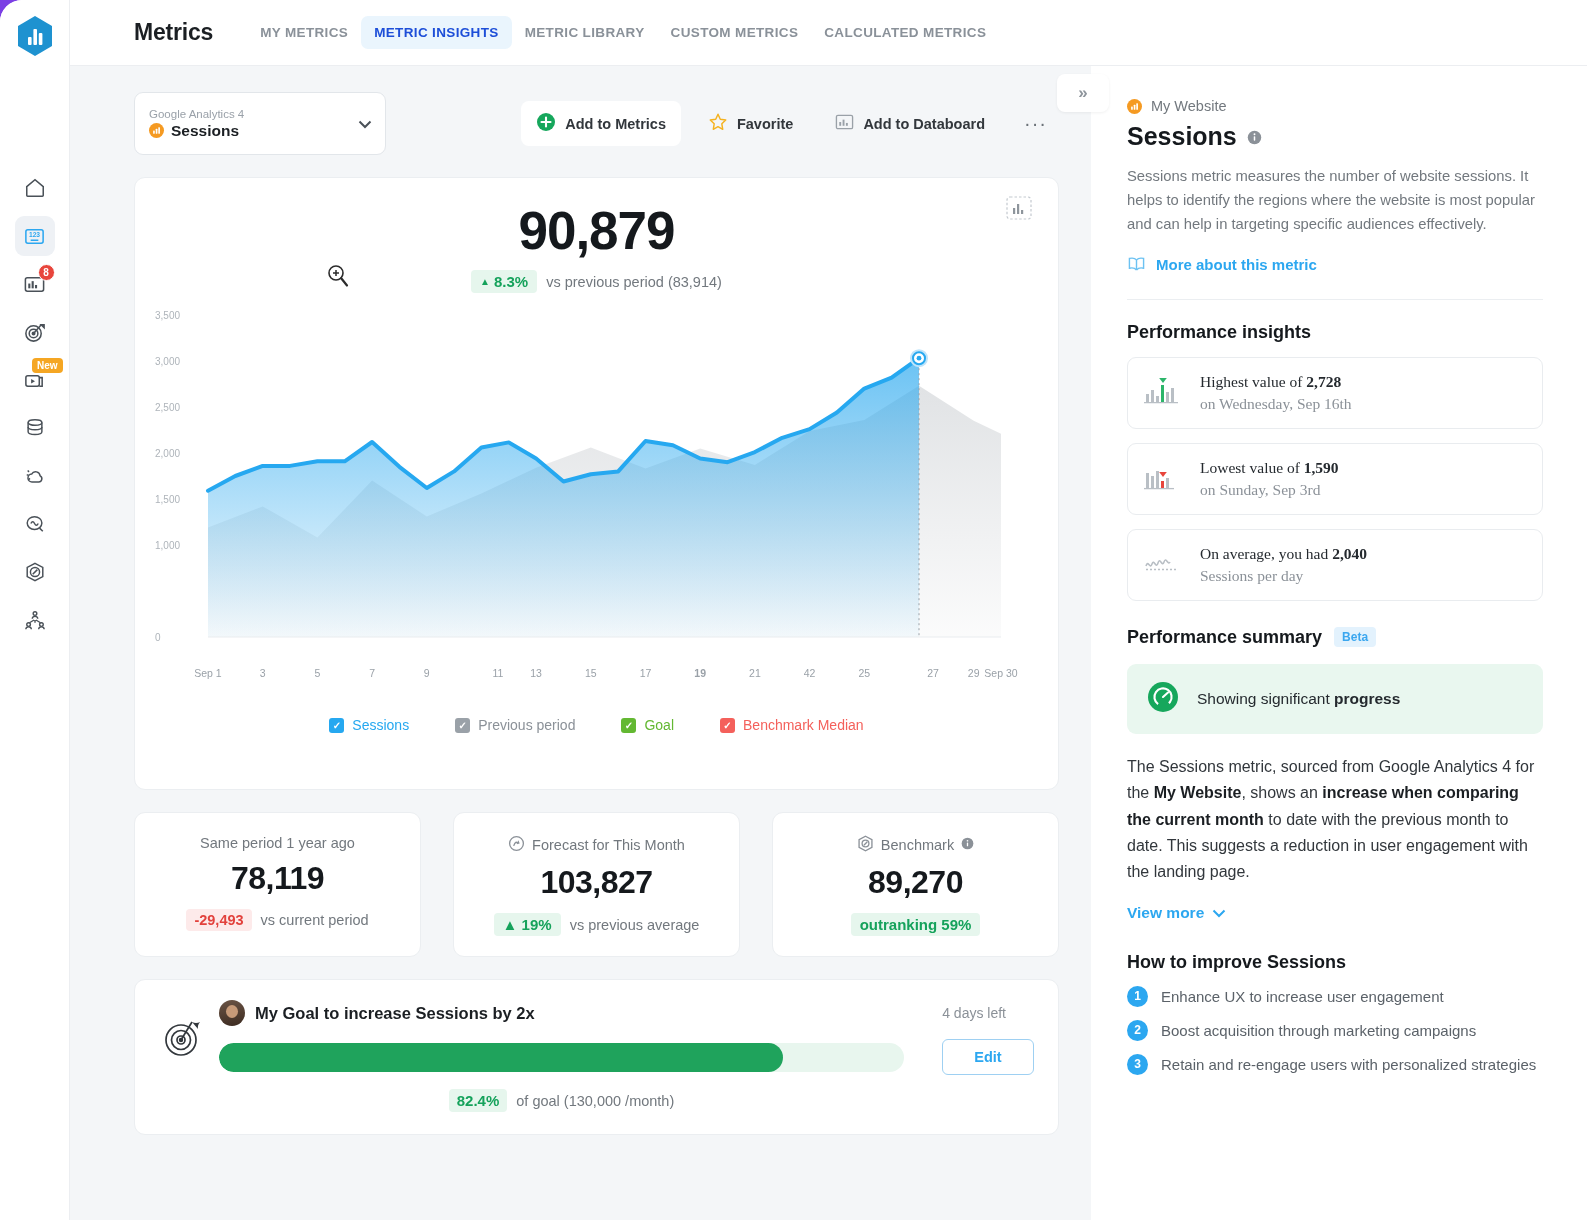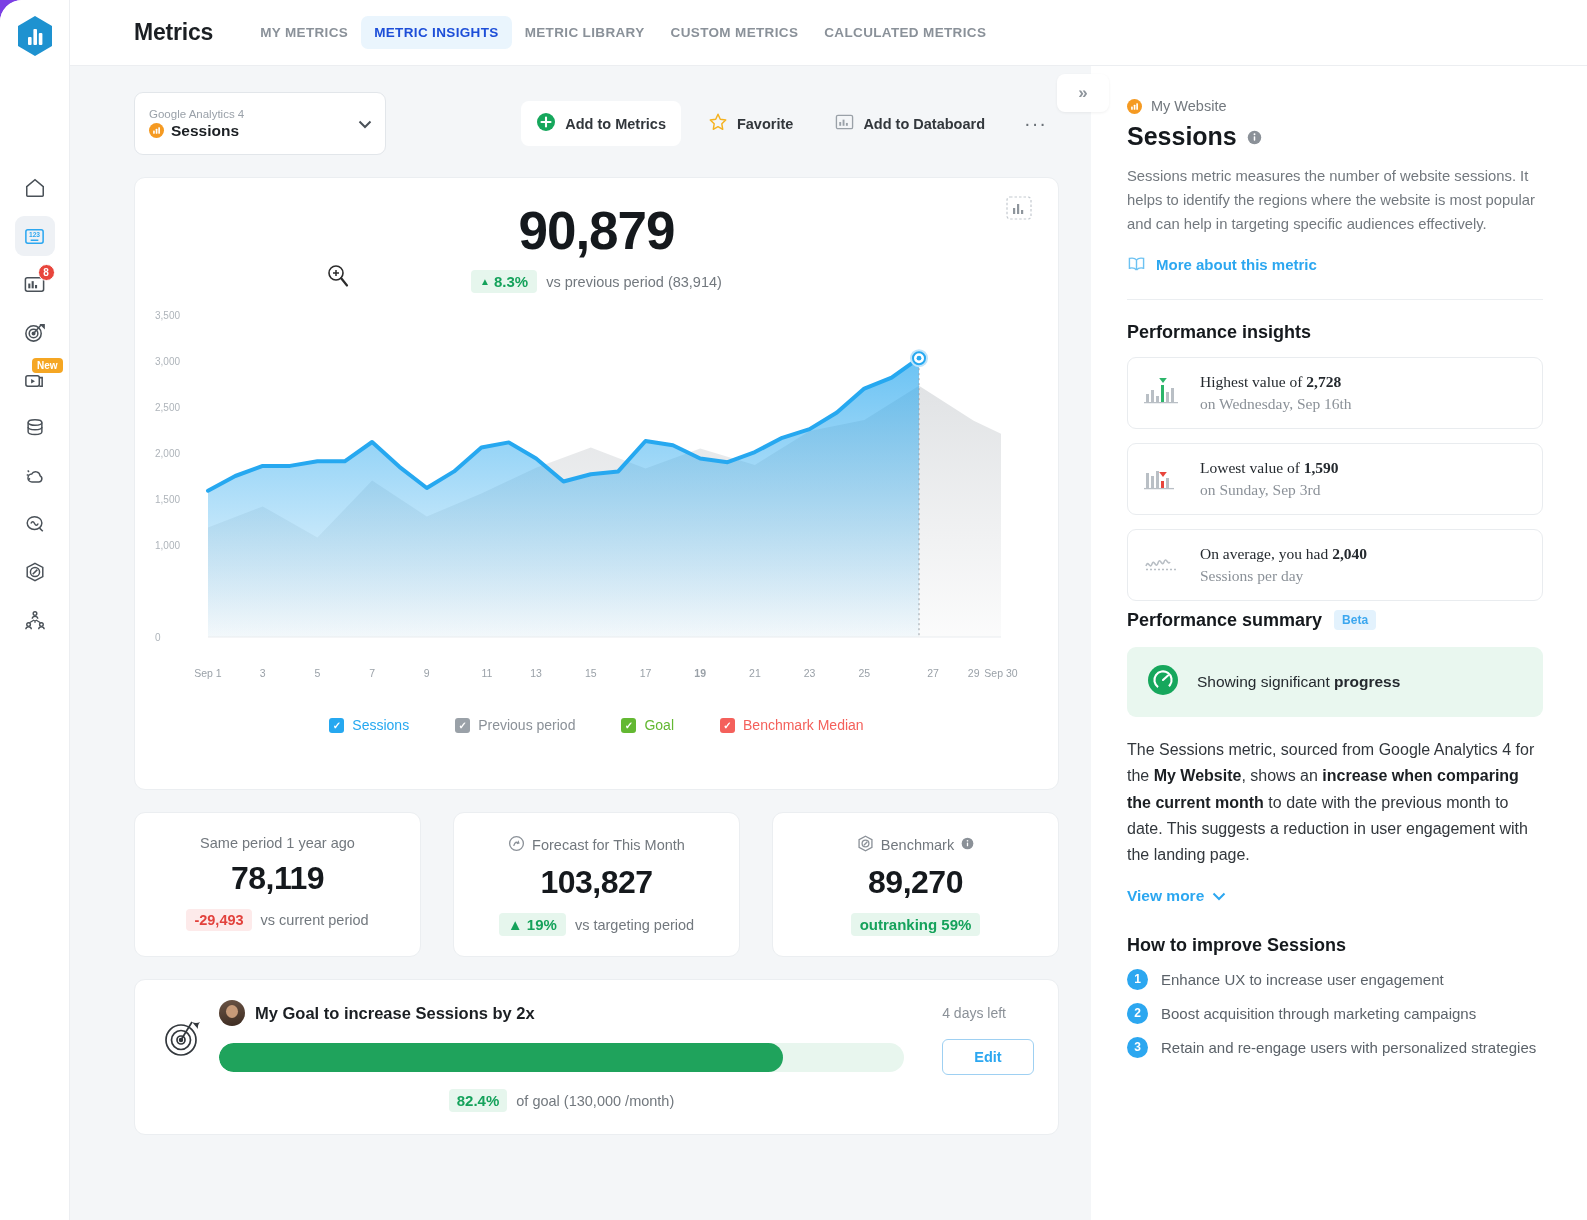--- a/index.html
+++ b/index.html
@@ -498,27 +498,27 @@
                 <div class="ylab" style="top: 100px;">2,500</div>
                 <div class="ylab" style="top: 54px;">3,000</div>
                 <div class="ylab" style="top: 8px;">3,500</div>
               </div>
             <div id="xlabels">
                 <div class="xlab" style="left: 55px;">Sep 1</div>
                 <div class="xlab" style="left: 109.69px;">3</div>
                 <div class="xlab" style="left: 164.379px;">5</div>
                 <div class="xlab" style="left: 219.069px;">7</div>
                 <div class="xlab" style="left: 273.759px;">9</div>
-                <div class="xlab" style="left: 334px;">11</div>
+                <div class="xlab" style="left: 345px;">11</div>
                 <div class="xlab" style="left: 383.138px;">13</div>
                 <div class="xlab" style="left: 437.828px;">15</div>
                 <div class="xlab" style="left: 492.517px;">17</div>
                 <div class="xlab" style="left: 547.207px; font-weight: bold;">19</div>
                 <div class="xlab" style="left: 601.897px;">21</div>
-                <div class="xlab" style="left: 656.586px;">23</div>
+                <div class="xlab" style="left: 656.586px;">42</div>
                 <div class="xlab" style="left: 711.276px;">25</div>
                 <div class="xlab" style="left: 780px;">27</div>
                 <div class="xlab" style="left: 820.655px;">29</div>
                 <div class="xlab" style="left: 848px;">Sep 30</div>
               </div>
           </div>
 
           <div class="legend">
             <div class="leg">
               <span class="cb" style="background:#26a8f0">✓</span>
@@ -558,21 +558,21 @@
                     <circle cx="9" cy="9" r="7.3"></circle>
                     <path d="M6 11.5c1.5-4 3-5 4.7-2.2"></path>
                     <path d="M11 5.6 12.4 9l-3.4.6z" fill="#8b9198" stroke="none"></path>
                   </svg>
               </span>
               <span>Forecast for This Month</span>
             </div>
             <div class="stat-val">103,827</div>
             <div class="stat-foot">
               <span class="pill-green">▲ 19%</span>
-              <span class="stat-sub">vs targeting period</span>
+              <span class="stat-sub">vs previous average</span>
             </div>
           </div>
 
           <div class="card stat">
             <div class="stat-title">
               <span>
                 <svg width="17" height="17" viewBox="0 0 18 18" fill="none" stroke="#8b9198" stroke-width="1.4">
                     <path d="M9 1.3 15.8 5v8L9 16.7 2.2 13V5z"></path>
                     <circle cx="9" cy="9" r="3.6"></circle>
                     <path d="M10.9 7.2 7.3 10.8"></path>
@@ -712,21 +712,21 @@
                   <path d="M2 18c2-7 4 4 6-2s4 6 6-1 4 5 6-1 4 4 6 0"></path>
                   <line x1="2" y1="21.5" x2="32" y2="21.5" stroke-dasharray="2 2"></line>
                 </svg>
             </span>
             <span class="ins-txt">
               <span><span>On average, you had </span><b>2,040</b></span><br>
               <span class="ins-sub">Sessions per day</span>
             </span>
           </div>
 
-          <div class="sec-h" style="margin-top:9px">
+          <div class="sec-h" style="margin-top:26px">
             <span>Performance summary</span>
             <span class="beta">Beta</span>
           </div>
 
           <div class="summary-box">
             <span>
               <svg width="36" height="36" viewBox="0 0 36 36">
                   <circle cx="18" cy="18" r="15" fill="#16a75c"></circle>
                   <circle cx="18" cy="18" r="8.6" fill="none" stroke="#fff" stroke-width="2.1" stroke-dasharray="42 16" transform="rotate(125 18 18)"></circle>
                   <path d="M18 18 23 13.5" stroke="#fff" stroke-width="2.1" stroke-linecap="round"></path>

